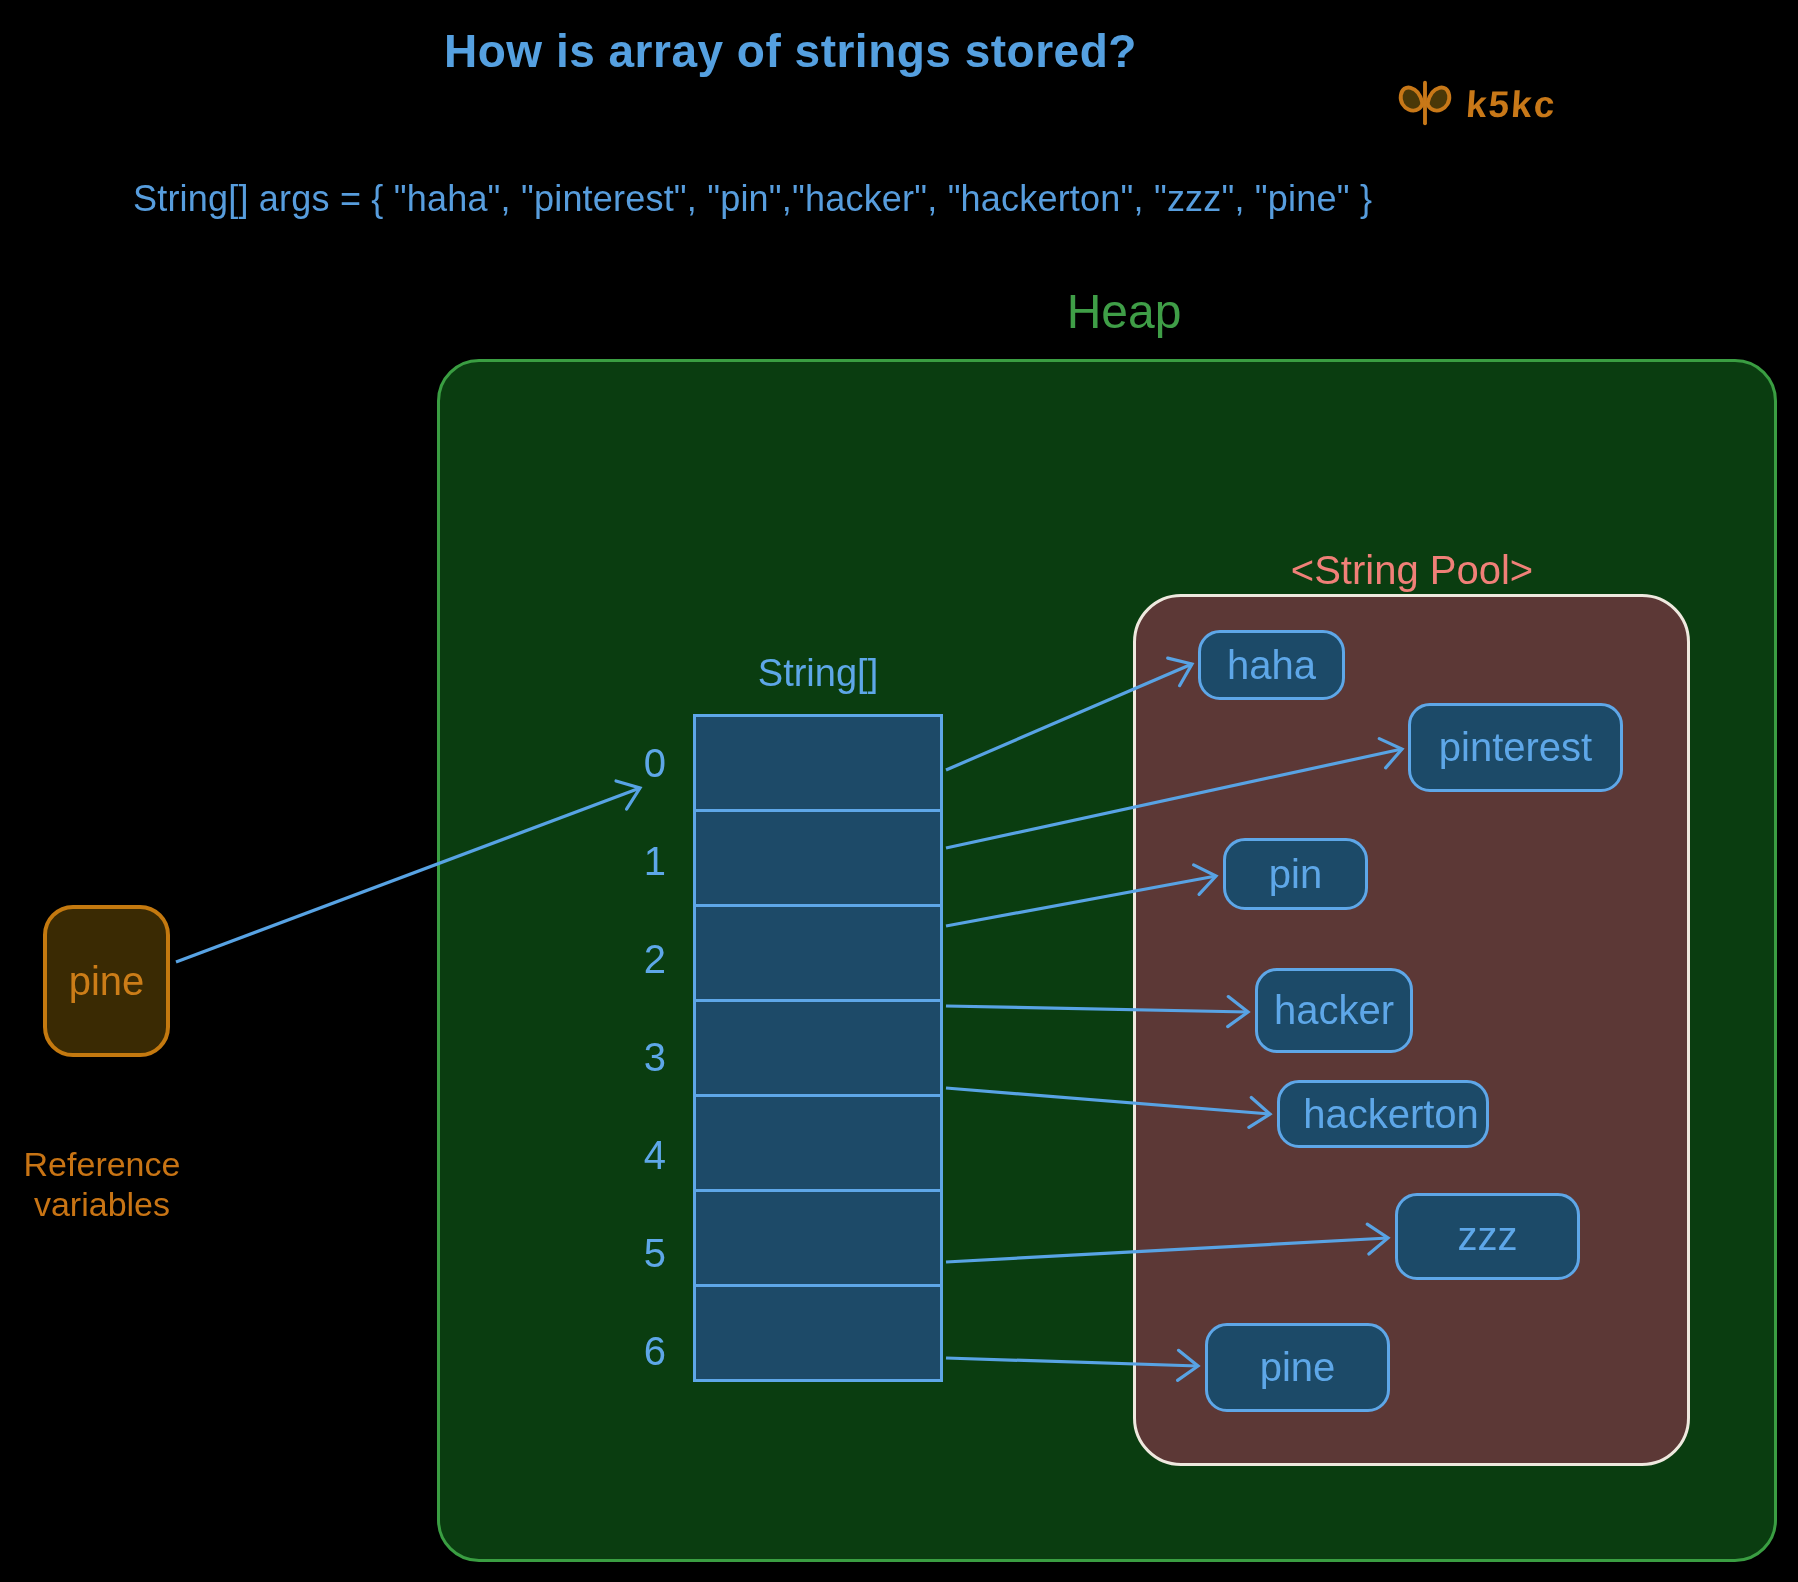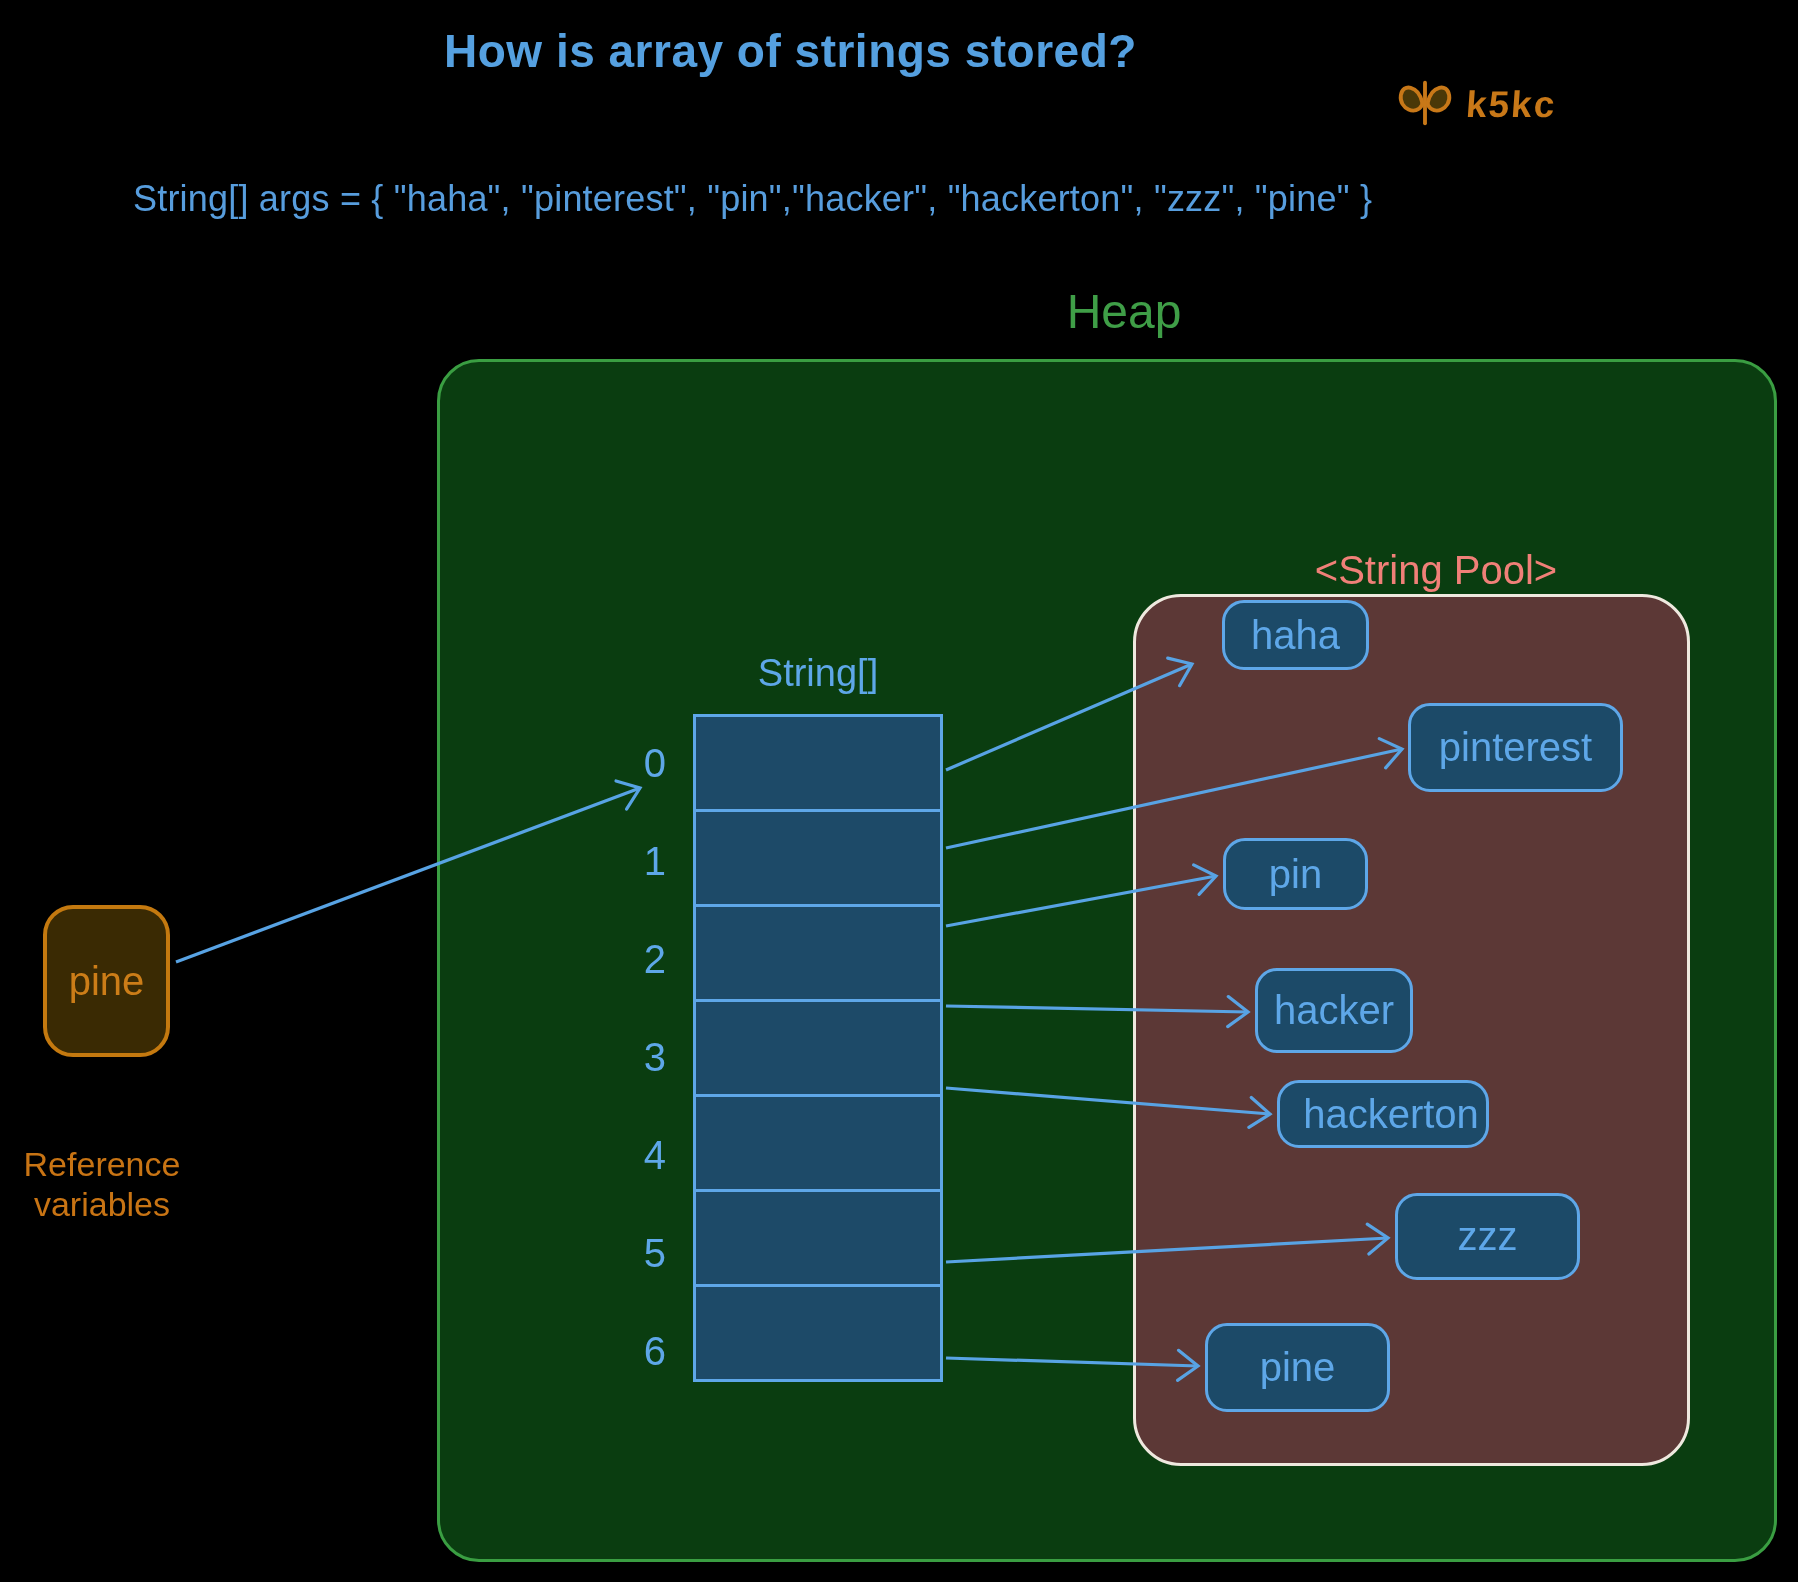--- a/index.html
+++ b/index.html
@@ -7,31 +7,31 @@
     position:relative;width:1798px;height:1582px;background:#000000;overflow:hidden;
     font-family:"Liberation Sans","DejaVu Sans",sans-serif;
   }
   .abs{position:absolute;}
   .page-title{left:444px;top:24px;font-size:46px;font-weight:700;color:#55a0e0;letter-spacing:.5px;}
   .logo{left:1396px;top:80px;display:flex;align-items:center;gap:12px;}
   .logo-text{color:#c87818;font-size:37px;font-weight:700;letter-spacing:2px;transform:skewX(-4deg);}
   .code-line{left:133px;top:178px;font-size:36px;color:#579ddd;letter-spacing:.2px;}
   .heap-label{left:1124px;top:284px;transform:translateX(-50%);font-size:48px;color:#3f9e47;}
   .heap-box{left:437px;top:359px;width:1340px;height:1203px;background:#0a3d10;border:3px solid #3a9e42;border-radius:42px;box-sizing:border-box;}
-  .pool-label{left:1412px;top:548px;transform:translateX(-50%);font-size:40px;color:#f08078;white-space:nowrap;margin-left:24px;}
+  .pool-label{left:1412px;top:548px;transform:translateX(-50%);font-size:40px;color:#f08078;white-space:nowrap;}
   .pool-box{left:1133px;top:594px;width:557px;height:872px;background:#5c3836;border:3px solid #efe9df;border-radius:48px;box-sizing:border-box;}
   .array-label{left:818px;top:652px;transform:translateX(-50%);font-size:38px;color:#5ea7e8;}
   .array-col{left:693px;top:714px;width:250px;display:flex;flex-direction:column;}
   .array-cell{height:98px;box-sizing:border-box;border:3px solid #5ea7e8;background:#1d4a68;margin-top:-3px;}
   .array-cell:first-child{margin-top:0;}
   .index-col{left:600px;top:714px;width:66px;display:flex;flex-direction:column;text-align:right;}
   .index-label{height:98px;line-height:98px;font-size:40px;color:#5ea7e8;}
   .chip{position:absolute;box-sizing:border-box;border:3px solid #5ea7e8;background:#1c4a68;border-radius:22px;
         color:#5ea7e8;font-size:40px;display:flex;align-items:center;justify-content:center;}
-  .chip-haha{left:1198px;top:600px;width:147px;height:70px;margin-left:24px;}
+  .chip-haha{left:1198px;top:630px;width:147px;height:70px;}
   .chip-pinterest{left:1408px;top:703px;width:215px;height:89px;}
   .chip-pin{left:1223px;top:838px;width:145px;height:72px;}
   .chip-hacker{left:1255px;top:968px;width:158px;height:85px;}
   .chip-hackerton{left:1277px;top:1080px;width:212px;height:68px;padding-left:16px;}
   .chip-zzz{left:1395px;top:1193px;width:185px;height:87px;}
   .chip-pine{left:1205px;top:1323px;width:185px;height:89px;}
   .args-box{left:43px;top:905px;width:127px;height:152px;box-sizing:border-box;border:4px solid #c4790f;background:#3a2a03;border-radius:30px;
             display:flex;align-items:center;justify-content:center;color:#cc7d18;font-size:40px;}
   .ref-caption{left:-8px;top:1144px;width:220px;text-align:center;color:#c87414;font-size:34px;line-height:1.18;}
   svg.arrows{position:absolute;left:0;top:0;width:1798px;height:1582px;pointer-events:none;}

